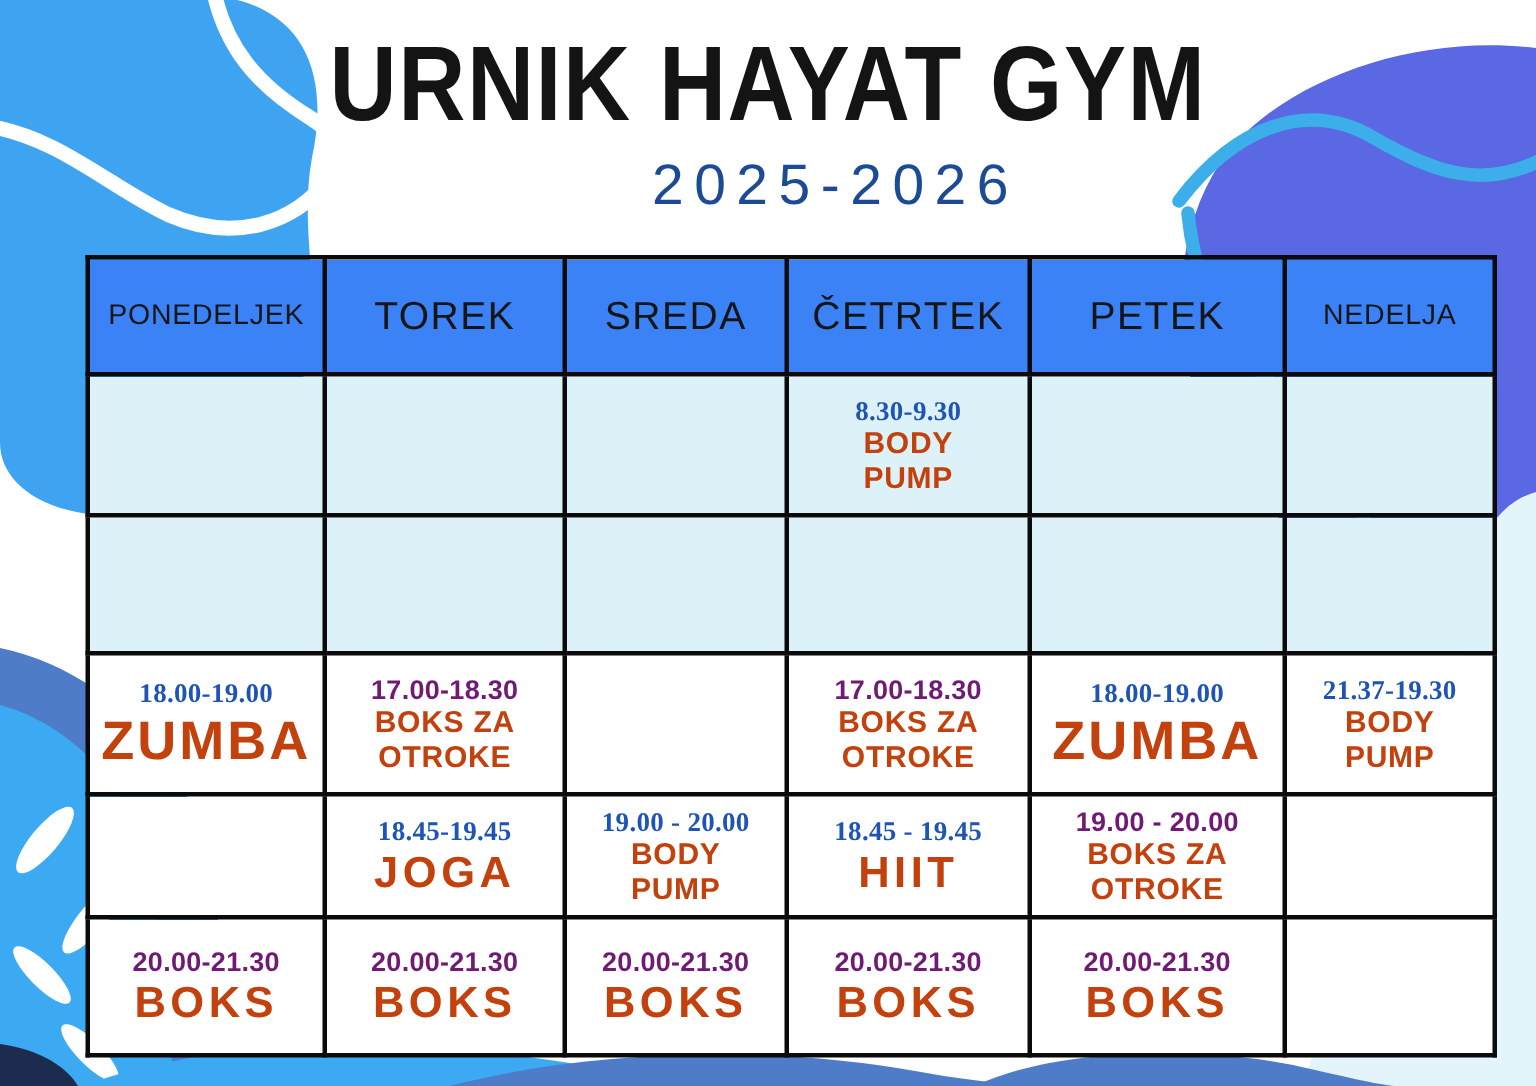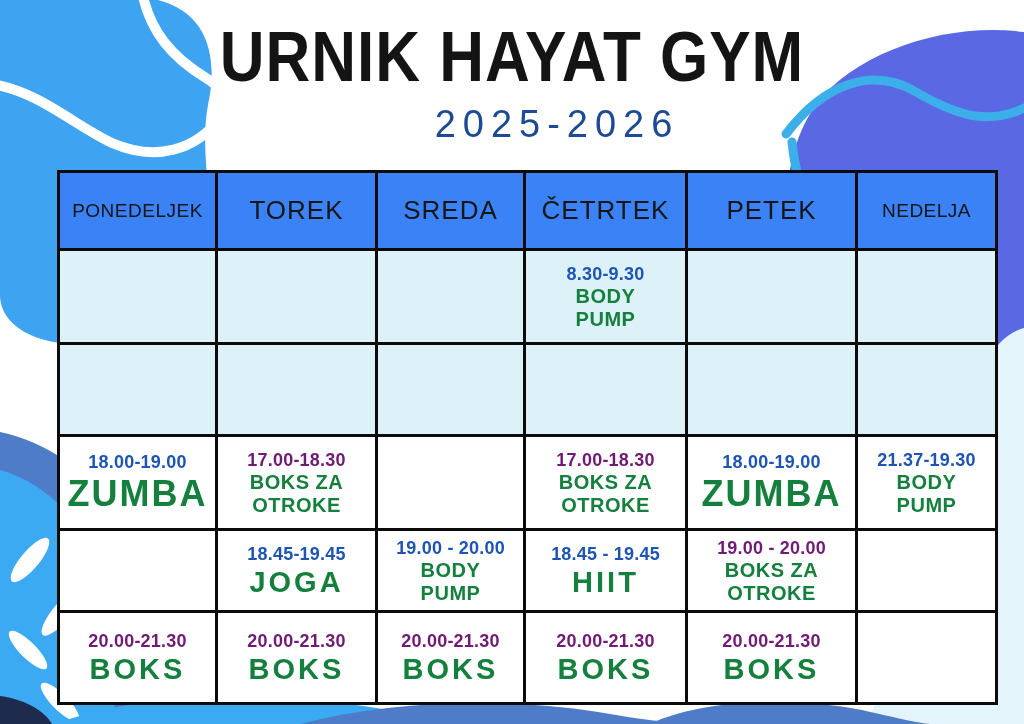--- a/index.html
+++ b/index.html
@@ -26,23 +26,23 @@
     border:3.5px solid #0b0b0b;text-align:center;vertical-align:middle;
     padding:2px;overflow:hidden;
   }
   .schedule th{
     background:#3b82f6;color:#151515;font-weight:500;font-size:26px;letter-spacing:1px;
   }
   .schedule th.day-sm{font-size:19px;letter-spacing:0.5px;}
   tr.light td{background:#DDF1F8;}
   tr.white td{background:#ffffff;}
   .time{font-weight:700;font-size:18px;letter-spacing:0.2px;line-height:1.25;}
-  .time[data-color="blue"]{color:#1D54B5;}
+  .time[data-color="blue"]{color:#1D54B5;font-family:Liberation Serif, serif;}
   .time[data-color="gold"]{color:#701a75;}
-  .activity{font-weight:800;color:#15803d;line-height:1.12;margin:0 auto;}
+  .activity{font-weight:800;color:#c2410c;line-height:1.12;margin:0 auto;}
   .activity[data-size="xl"]{font-size:36px;letter-spacing:2px;}
   .activity[data-size="lg"]{font-size:29px;letter-spacing:3px;}
   .activity[data-size="sm"]{font-size:20px;letter-spacing:0.5px;max-width:112px;}
 </style>
 </head>
 <body>
 
 <svg class="bg" width="1024" height="724" viewBox="0 0 1024 724" aria-hidden="true">
 
   <g>

